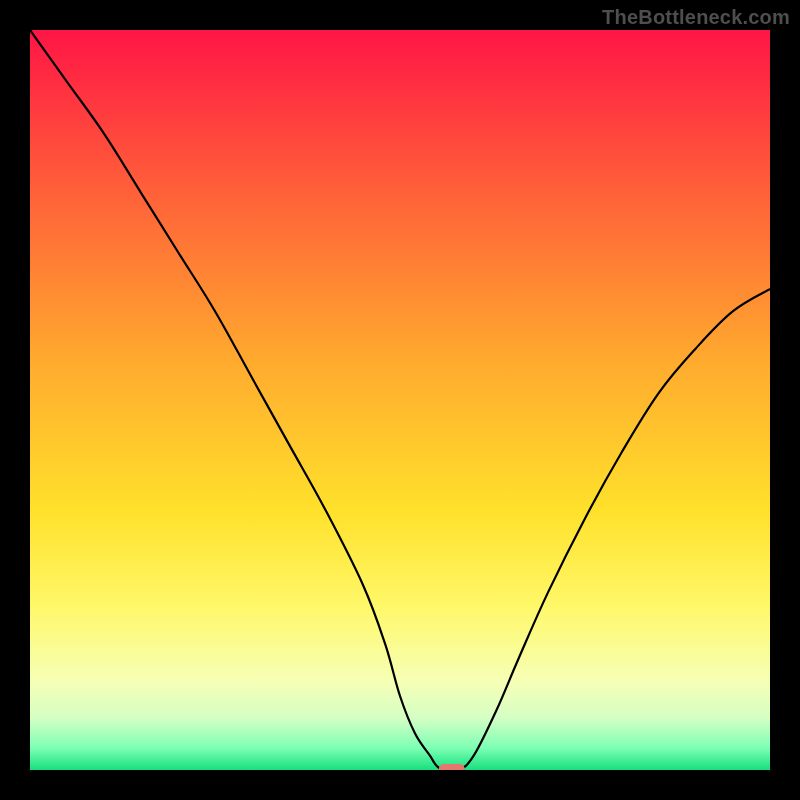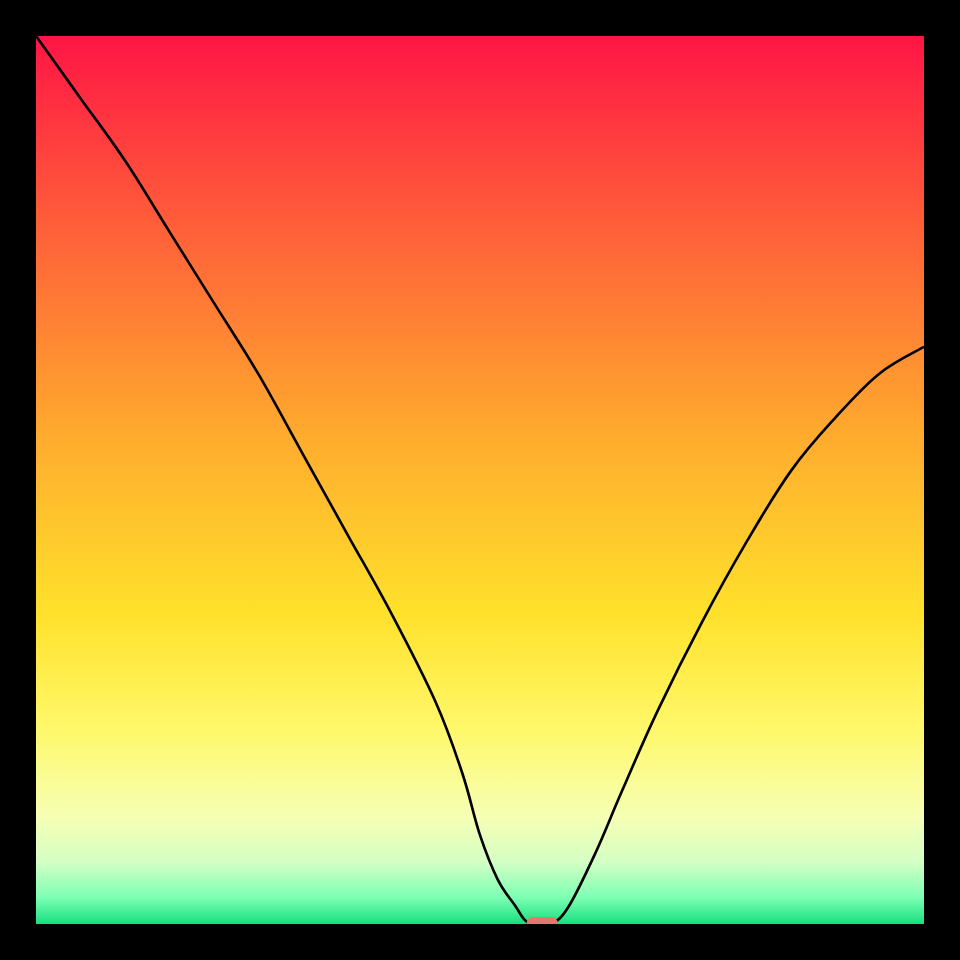--- a/index.html
+++ b/index.html
@@ -34,20 +34,21 @@
     height: 740px;
   }
   svg {
     display: block;
   }
 </style>
 </head>
 <body>
 
 <div class="outer">
+  <div class="watermark">TheBottleneck.com</div>
 
   <div class="plot-wrap">
     <svg id="plot-svg" width="740" height="740" viewBox="0 0 740 740">
       <defs>
         <linearGradient id="bg-grad" x1="0" y1="0" x2="0" y2="1">
             <stop offset="0%" stop-color="#ff1545"></stop>
             <stop offset="20%" stop-color="#ff5a3a"></stop>
             <stop offset="45%" stop-color="#ffab2e"></stop>
             <stop offset="65%" stop-color="#ffe12b"></stop>
             <stop offset="78%" stop-color="#fff86a"></stop>

